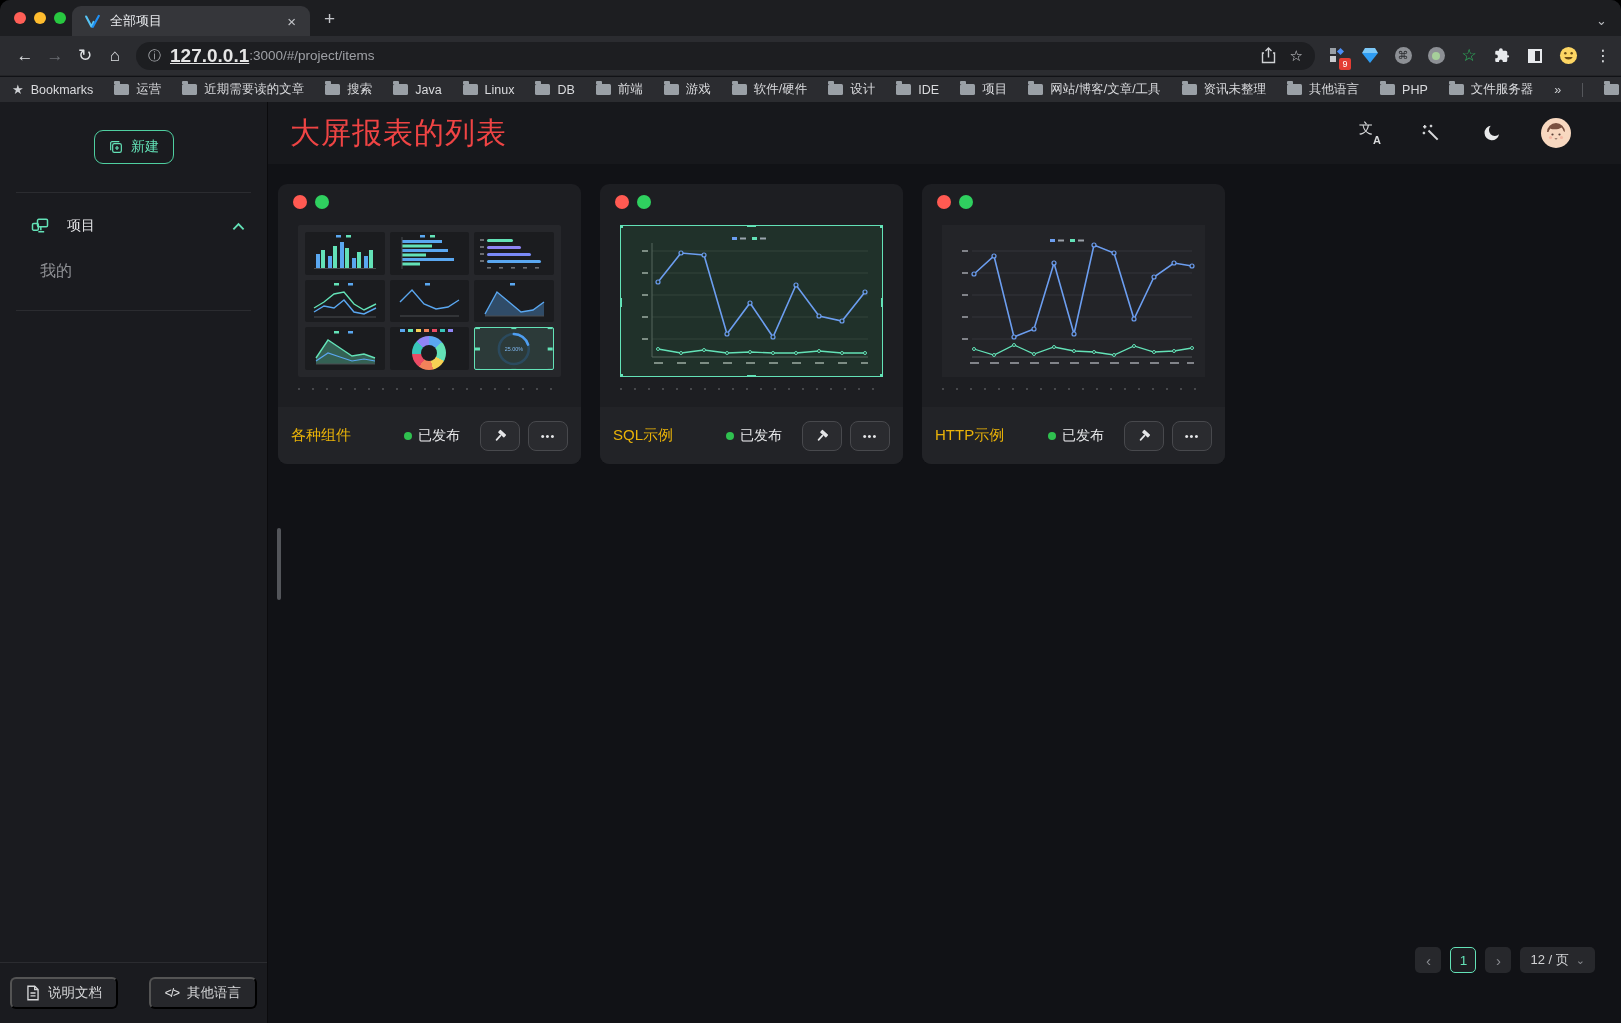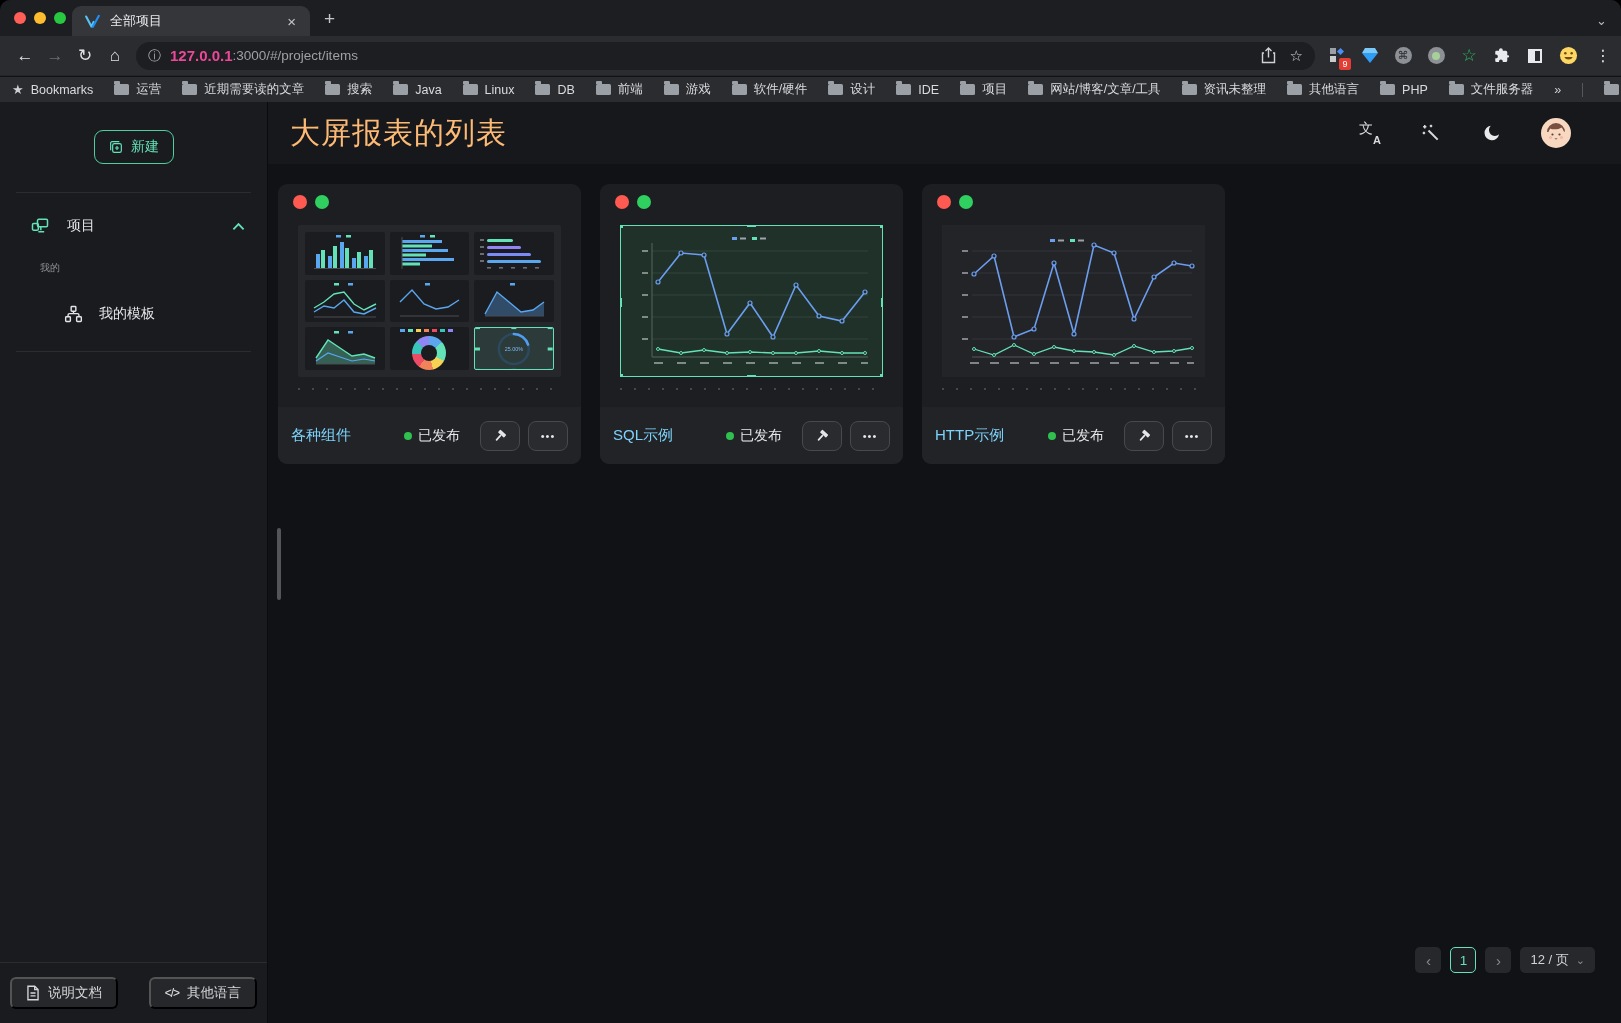--- a/index.html
+++ b/index.html
@@ -21,21 +21,21 @@
   .newtab { color:#c3c5c9; font-size:19px; margin:0 0 6px 14px; }
   .tabsearch { margin-left:auto; margin-right:14px; margin-bottom:8px; color:#babcc0; font-size:13px; }
 
   .toolbar { position:absolute; top:36px; left:0; right:0; height:40px; background:#2b2c30;
              display:flex; align-items:center; padding:0 10px; border-bottom:1px solid #232427; }
   .nav-ic { color:#dfe1e4; font-size:17px; width:30px; text-align:center; flex:0 0 auto; }
   .nav-ic.disabled { color:#6a6d72; }
   .omnibox { flex:1 1 auto; height:28px; background:#1d1e21; border-radius:14px; margin:0 8px 0 6px;
              display:flex; align-items:center; padding:0 12px; color:#c7c9cd; }
   .omnibox .info { font-size:13px; color:#a7a9ad; margin-right:9px; }
-  .url-host { color:#ec4899; font-size:15px; font-weight:bold; }
+  .url-host { color:#e5e5e5; font-size:19px; font-weight:bold;text-decoration:underline; }
   .url-rest { color:#9ea0a5; font-size:13.5px; }
   .omni-spacer { flex:1; }
   .omni-ic { margin-left:14px; color:#cfd1d4; display:flex; align-items:center; }
   .ext-row { display:flex; align-items:center; gap:13px; margin-left:4px; flex:0 0 auto; }
   .ext { position:relative; width:20px; height:20px; display:flex; align-items:center; justify-content:center; }
   .blocks { position:relative; width:15px; height:15px; }
   .blocks i { position:absolute; display:block; }
   .blocks .b1{left:0;top:0;width:6px;height:6px;background:#9aa0a6;}
   .blocks .b2{left:8px;top:1px;width:5px;height:5px;background:#4b8df5;transform:rotate(45deg);}
   .blocks .b3{left:0;top:8px;width:6px;height:6px;background:#c9cbce;}
@@ -64,34 +64,34 @@
   
   .app { position:absolute; top:102px; left:0; right:0; bottom:0; display:flex; }
   .sidebar { width:268px; background:#1a1b1f; border-right:1px solid #0b0b0d;
              display:flex; flex-direction:column; padding-top:28px; }
   .new-btn { margin:0 auto; width:80px; height:34px; border:1px solid #4fcfa0; border-radius:9px;
              color:#63e2b7; font-size:14px; display:flex; align-items:center; justify-content:center; gap:7px;
              background:transparent; }
   .s-divider { height:1px; background:#2b2c30; margin:28px 16px 0 16px; }
   .s-row { display:flex; align-items:center; height:42px; padding:0 22px 0 30px; color:#e4e5e7; font-size:14px; gap:17px; }
   .s-row .grow { flex:1; }
-  .s-group { color:#8f9195; font-size:10px; padding:14px 0 10px 40px; }
+  .s-group { color:#8f9195; font-size:16px; padding:14px 0 10px 40px; }
   .s-item { display:flex; align-items:center; height:38px; margin:0 10px; padding-left:54px; gap:16px;
             border-radius:8px; color:#e4e5e7; font-size:14px; }
   .s-item.selected { background:#1e2e28; color:#63e2b7; }
   .s-spacer { flex:1; }
   .s-footer { border-top:1px solid #2b2c30; padding:14px 10px; display:flex; justify-content:space-between; }
   .s-fbtn { height:28px; background:#26272b; border-radius:6px; color:#d6d7d9; font-size:13.5px;
             display:flex; align-items:center; gap:8px; padding:14px 14px; }
   .code-glyph { color:#e4e5e7; font-size:12px; letter-spacing:-1px; }
 
   .main { flex:1; position:relative; background:#111216; }
   .scroll-thumb { position:absolute; left:9px; top:426px; width:4px; height:72px; background:#53555a; border-radius:2px; }
   .main-header { height:62px; display:flex; align-items:center; padding:0 50px 0 22px; background:#17181c; }
-  .page-title { color:#fdba74; font-size:30px; letter-spacing:1px; }
+  .page-title { color:#ef4444; font-size:30px; letter-spacing:1px; }
   .hdr-icons { margin-left:auto; display:flex; align-items:center; gap:37px; }
   .hicon { color:#d9dadc; display:flex; align-items:center; justify-content:center; width:24px; height:24px; }
   .translate { position:relative; width:22px; height:20px; }
   .translate .zh { position:absolute; left:0; top:-3px; font-size:14px; color:#d9dadc; }
   .translate .la { position:absolute; right:0; bottom:-3px; font-size:11px; font-weight:bold; color:#d9dadc; }
 
   .cards { display:flex; gap:19px; padding:20px 0 0 10px; }
   .card { width:303px; height:280px; background:#1d1e22; border-radius:9px; position:relative; overflow:hidden; }
   .c-dots { position:absolute; left:15px; top:11px; display:flex; gap:8px; }
   .c-dot { width:14px; height:14px; border-radius:50%; }
@@ -101,21 +101,21 @@
                  grid-template-rows:1fr 1fr 1fr; gap:5px; }
   .tile { background:#1b1c1f; border-radius:2px; display:flex; align-items:center; justify-content:center; overflow:hidden; }
   .donut { width:34px; height:34px; border-radius:50%;
            background:conic-gradient(#5aa7f0 0 14%, #63e2b7 14% 33%, #f7d154 33% 46%, #f2825a 46% 60%,
                       #eb4b64 60% 74%, #39c5bb 74% 87%, #8f85f5 87% 100%); position:relative; }
   .donut::after { content:""; position:absolute; inset:9px; border-radius:50%; background:#1b1c1f; }
   .dashed { position:absolute; left:20px; right:20px; top:204px; height:2px;
             background:repeating-linear-gradient(90deg,#46474b 0 2px,transparent 2px 14px); }
   .c-footer { position:absolute; left:0; right:0; bottom:0; height:57px; background:#222327;
               display:flex; align-items:center; padding:0 13px; }
-  .c-title { color:#7dd3fc; font-size:15px; flex:1; }
+  .c-title { color:#eab308; font-size:15px; flex:1; }
   .c-status { display:flex; align-items:center; gap:6px; margin-right:12px; }
   .st-dot { width:8px; height:8px; border-radius:50%; background:#2fc04f; }
   .st-label { color:#e6e7e9; font-size:14px; }
   .c-btn { width:40px; height:30px; border:1px solid #48494d; background:#2a2b2f; border-radius:8px;
            display:flex; align-items:center; justify-content:center; color:#e4e5e7; margin-left:8px; }
   .more-glyph { font-size:11px; letter-spacing:1px; color:#e4e5e7; }
 
   .pagination { position:absolute; right:26px; bottom:50px; display:flex; align-items:center; gap:9px; }
   .pg-btn { width:26px; height:26px; background:#27282c; border-radius:5px; color:#8a8c91; font-size:15px;
             display:flex; align-items:center; justify-content:center; }
@@ -312,29 +312,20 @@
             <rect x="3" y="9" width="7" height="8" rx="1.5"></rect>
             <path d="M13 13 v4 M10 19 h7"></path>
         </svg>
         <span>项目</span>
         <span class="grow"></span>
         <svg width="13" height="9" viewBox="0 0 14 9" fill="none" stroke="#63e2b7" stroke-width="2">
             <path d="M1.5 7.5 L7 2 L12.5 7.5"></path>
           </svg>
       </div>
       <div class="s-group">我的</div>
-      <div class="s-item" style="margin-top:10px;">
-        <svg width="19" height="18" viewBox="0 0 24 23" fill="none" stroke="#e4e5e7" stroke-width="1.8">
-          <rect x="9" y="2" width="6" height="6" rx="1"></rect>
-            <rect x="2" y="15" width="6" height="6" rx="1"></rect>
-            <rect x="16" y="15" width="6" height="6" rx="1"></rect>
-            <path d="M12 8 v3 M5 15 v-2 a2 2 0 0 1 2-2 h10 a2 2 0 0 1 2 2 v2"></path>
-        </svg>
-        <span>我的模板</span>
-      </div>
       <div class="s-divider" style="margin-top:18px;"></div>
       <div class="s-spacer"></div>
       <div class="s-footer">
         <button class="s-fbtn">
           <svg width="14" height="16" viewBox="0 0 16 19" fill="none" stroke="#d6d7d9" stroke-width="1.6">
             <path d="M2 1.5 H10 L14 5.5 V17.5 H2 Z"></path>
               <path d="M10 1.5 V5.5 H14"></path>
               <path d="M5 9.5 h6 M5 13 h6"></path>
           </svg>
           <span>说明文档</span>

